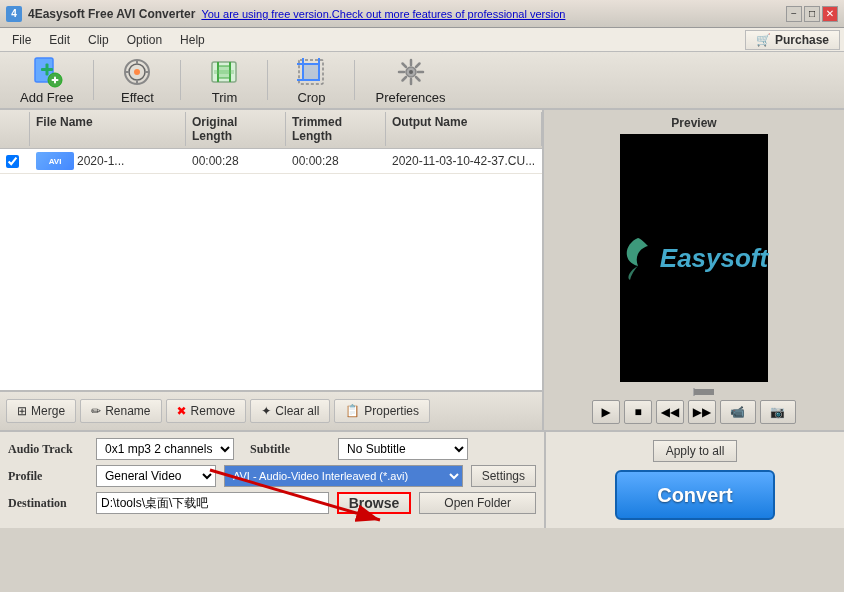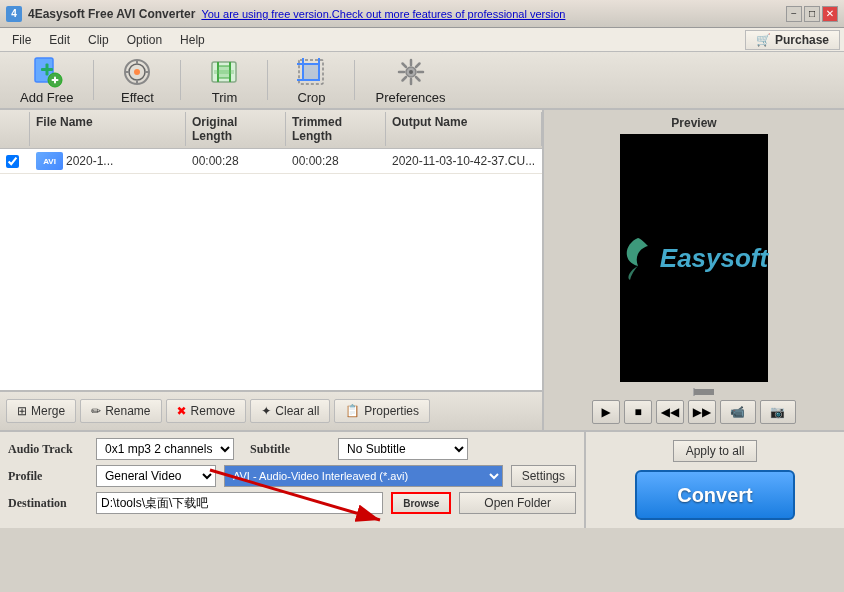--- a/index.html
+++ b/index.html
@@ -52,29 +52,29 @@
     .preview-controls { display: flex; align-items: center; justify-content: center; gap: 4px; }
     .preview-ctrl-btn { width: 28px; height: 24px; background: linear-gradient(to bottom, #f0ece4, #d8d4cc); border: 1px solid #999; cursor: pointer; display: flex; align-items: center; justify-content: center; font-size: 12px; border-radius: 2px; }
     .preview-ctrl-btn.wide { width: 36px; }
     .settings-row { display: flex; align-items: center; gap: 8px; }
     .settings-label { font-size: 12px; color: #333; font-weight: bold; min-width: 80px; font-family: Liberation Serif, serif; }
     .settings-select { height: 22px; font-size: 12px; border: 1px solid #999; background: white; padding: 0 4px; }
     .settings-select.profile-type { width: 120px; }
     .settings-select.profile-format { flex: 1; background: #4a7fd4; color: white; font-size: 11px; }
     .settings-btn { height: 22px; padding: 0 10px; background: linear-gradient(to bottom, #f4f0e8, #e0dcd4); border: 1px solid #999; cursor: pointer; font-size: 12px; color: #333; white-space: nowrap; }
     .dest-input { flex: 1; height: 22px; border: 1px solid #999; padding: 0 4px; font-size: 12px; background: white; }
-    .browse-btn { height: 22px; padding: 0 10px; background: linear-gradient(to bottom, #f4f0e8, #e0dcd4); border: 2px solid #cc0000; cursor: pointer; font-size: 10px; color: #333; font-weight: bold; }
+    .browse-btn { height: 22px; padding: 0 10px; background: linear-gradient(to bottom, #f4f0e8, #e0dcd4); border: 2px solid #cc0000; cursor: pointer; font-size: 14px; color: #333; font-weight: bold; }
     .open-folder-btn { height: 22px; padding: 0 24px; background: linear-gradient(to bottom, #f4f0e8, #e0dcd4); border: 1px solid #999; cursor: pointer; font-size: 12px; color: #333; white-space: nowrap; }
     .convert-btn { width: 160px; height: 50px; background: linear-gradient(to bottom, #5aabff, #1a7de0); border: 2px solid #1060b0; border-radius: 6px; cursor: pointer; font-size: 20px; font-weight: bold; color: white; text-shadow: 0 1px 2px rgba(0,0,0,0.5); display: flex; align-items: center; justify-content: center; }
     .apply-to-btn { height: 22px; padding: 0 12px; background: linear-gradient(to bottom, #f4f0e8, #e0dcd4); border: 1px solid #999; cursor: pointer; font-size: 12px; color: #333; }
     
     .full-wrapper { position: relative; width: 844px; height: 592px; overflow: hidden; }
 
     .settings-full { background: #e8e4dc; padding: 6px 8px; display: flex; flex-direction: column; gap: 5px; flex: 1; }
-    .file-icon { width: 27px; height: 18px; background: linear-gradient(135deg, #6af, #48f); border-radius: 2px; display: flex; align-items: center; justify-content: center; font-size: 8px; color: white; font-weight: bold; }
+    .file-icon { width: 38px; height: 18px; background: linear-gradient(135deg, #6af, #48f); border-radius: 2px; display: flex; align-items: center; justify-content: center; font-size: 8px; color: white; font-weight: bold; }
 
     .red-outline { border: 2px solid red !important; }
   </style>
 </head>
 <body>
 
 <div class="full-wrapper">
 
   <div class="title-bar">
     <div class="title-left">
@@ -298,21 +298,21 @@
       </div>
 
       <div class="settings-row">
         <span class="settings-label">Destination</span>
         <input type="text" class="dest-input" value="D:\tools\桌面\下载吧" style="">
         <button class="browse-btn red-outline" style="border: 2px solid red; font-weight:bold;">Browse</button>
         <button class="open-folder-btn">Open Folder</button>
       </div>
     </div>
 
-    <div style="width:260px; display:flex; flex-direction:column; align-items:center; justify-content:center; background:#e8e4dc; border-left:2px solid #bbb; gap:8px; padding:8px;">
+    <div style="width:300px; display:flex; flex-direction:column; align-items:center; justify-content:center; background:#e8e4dc; border-left:2px solid #bbb; gap:8px; padding:8px;">
       <button class="apply-to-btn">Apply to all</button>
       <button class="convert-btn">Convert</button>
     </div>
   </div>
 
   <svg style="position:absolute; top:460px; left:200px; pointer-events:none; z-index:20;" width="220" height="80">
     <defs>
       <marker id="arrowhead" markerWidth="8" markerHeight="6" refX="8" refY="3" orient="auto">
         <polygon points="0 0, 8 3, 0 6" fill="#cc0000"></polygon>
       </marker>

